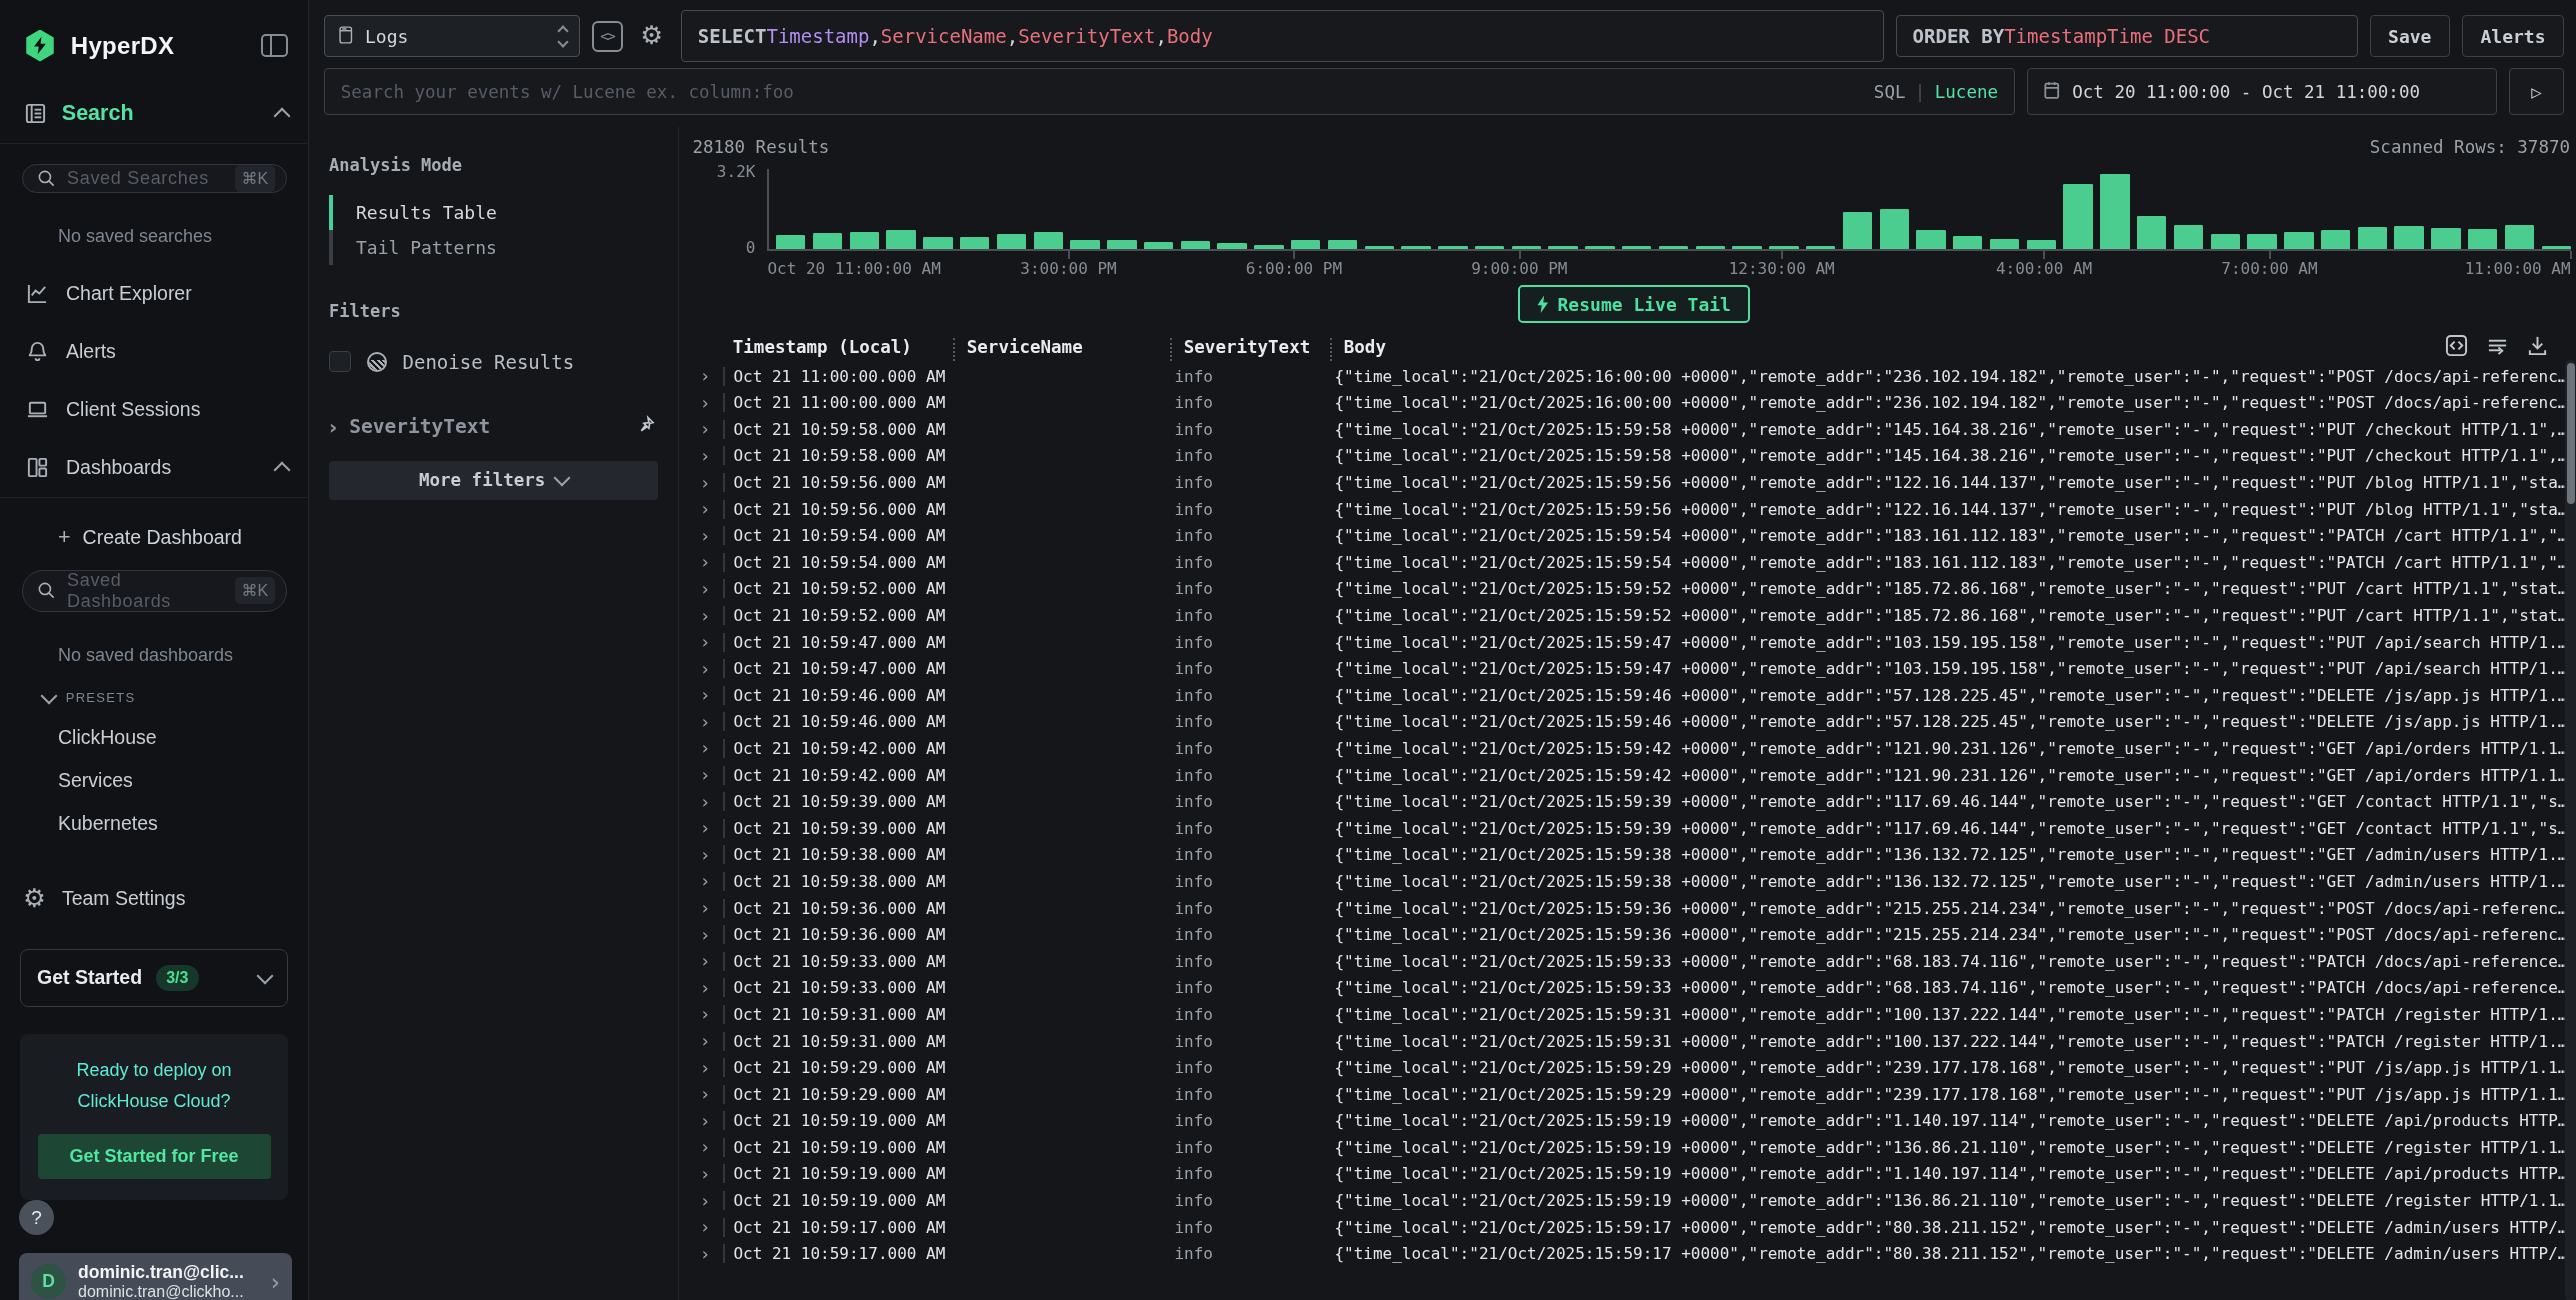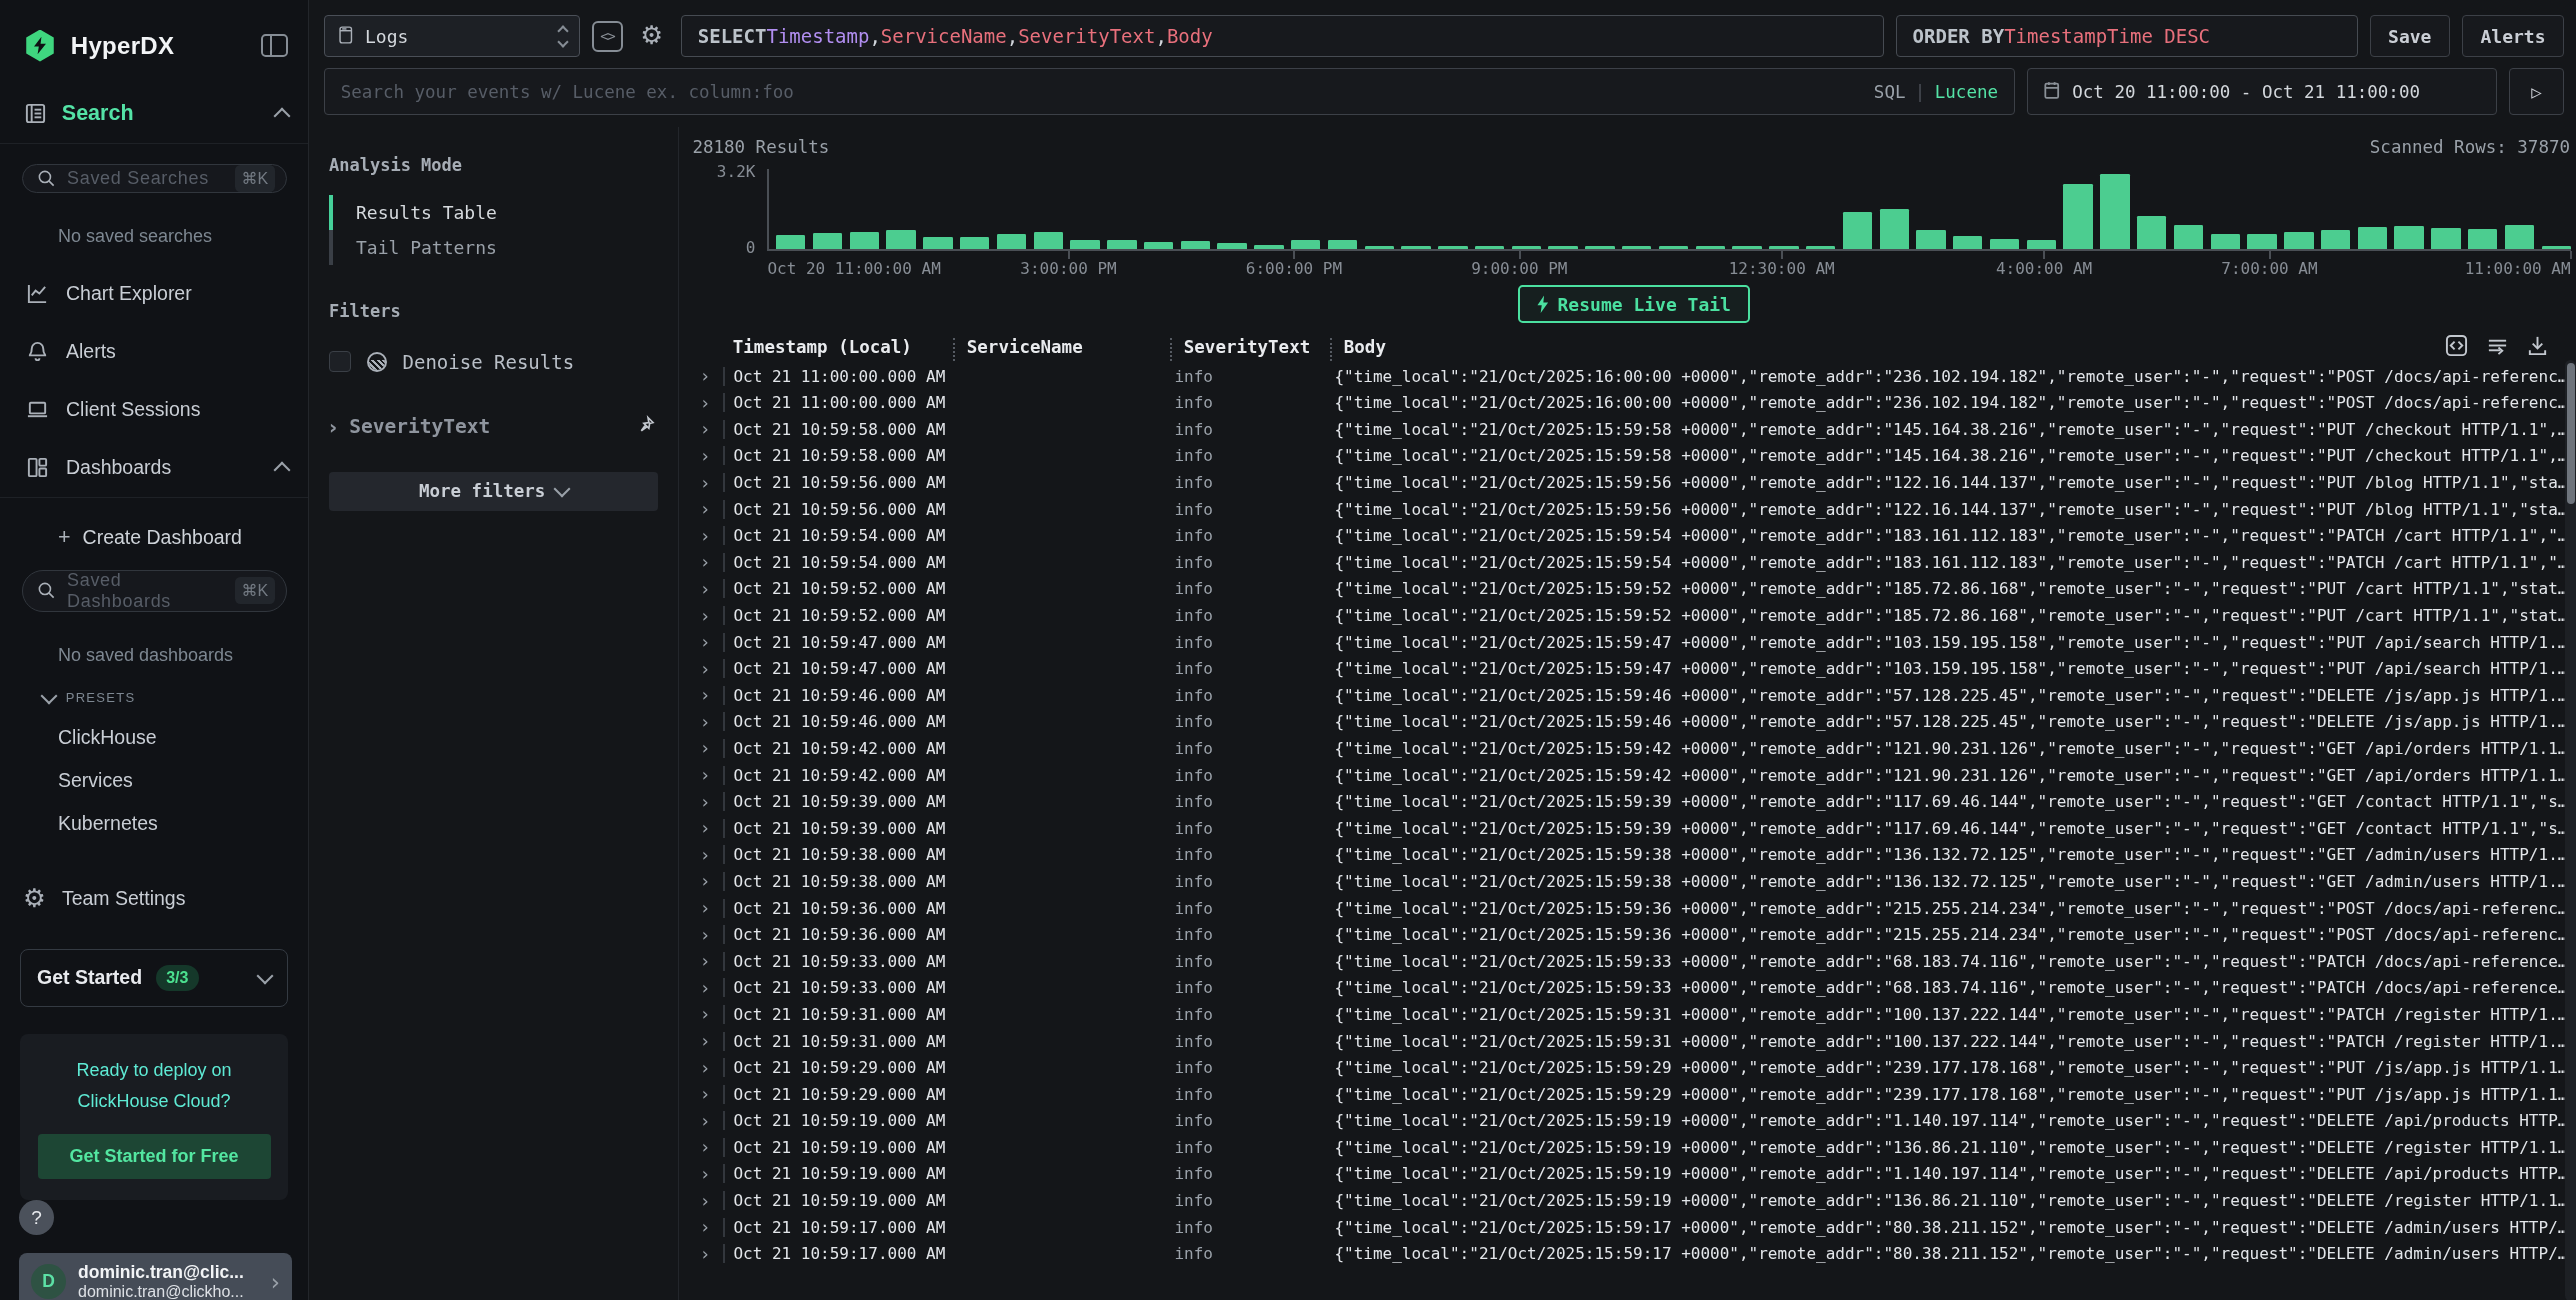--- a/index.html
+++ b/index.html
@@ -74,21 +74,21 @@
   .logs-select { width:256px; height:42px; padding:0 12px; gap:10.7px; border-color:#4a4f57; background:#1d2025; }
   .db-icon svg { width:17.5px; height:20px; stroke:#aab0b8; fill:none; stroke-width:2; }
   .logs-select .sel-label { flex:1; font-size:18px; color:#d3d7dc; }
   .updown { display:flex; flex-direction:column; gap:2.7px; }
   .updown .c { width:8px; height:8px; border-right:2px solid #868d95; border-bottom:2px solid #868d95; }
   .updown .c.u { transform:rotate(-135deg); } .updown .c.d { transform:rotate(45deg); }
   .icon-btn { width:34px; height:34px; display:flex; align-items:center; justify-content:center;
     color:#8a9097; font-size:16px; }
   .code-box { border:2px solid #868d95; border-radius:6px; width:31px; height:31px; font-size:14px;
     display:flex; align-items:center; justify-content:center; letter-spacing:-1.3px; }
-  .query-box { flex:1; height:42px; padding:0 16px; font-size:19px; white-space:nowrap; overflow:hidden; border-color:#464b52; }
+  .query-box { flex:1; height:52px; padding:0 16px; font-size:19px; white-space:nowrap; overflow:hidden; border-color:#464b52; }
   .order-box { width:462px; height:42px; padding:0 16px; font-size:19px; white-space:nowrap; overflow:hidden; border-color:#464b52; }
   .tok-kw { color:#bcc3ca; font-weight:bold; }
   .tok-purple { color:#b18ef0; }
   .tok-red { color:#e8707c; }
   .tok-plain { color:#d2d7dd; }
   .top-btn { height:42px; padding:0 17.5px; font-size:18px; font-weight:bold; color:#caced5;
     justify-content:center; border-color:#3c4047; }
   .topbar2 { display:flex; align-items:center; gap:12px; padding:4px 12px 10.7px 14.8px; height:64px; }
   .search-box { flex:1; height:47px; padding:0 16px; gap:9.4px; border-color:#3c4047; }
   .search-box .ph { flex:1; font-size:17.5px; color:#575d67; }
@@ -111,21 +111,21 @@
   .denoise-row { display:flex; align-items:center; gap:16px; margin-top:29.5px; }
   .checkbox { width:21.5px; height:21.5px; background:#1d2025; border:1.3px solid #3a3f46; border-radius:4px; }
   .half-circle { width:20px; height:20px; border-radius:50%; border:2px solid #aab0b8; position:relative; overflow:hidden; }
   .half-circle::after { content:""; position:absolute; left:-2.7px; top:6.7px; width:27px; height:17.5px;
     background:repeating-linear-gradient(45deg,#aab0b8 0 2px,transparent 2px 4px); }
   .denoise-row .dn-label { font-size:19px; color:#b9bfc7; }
   .sev-row { display:flex; align-items:center; margin-top:42px; gap:12px; }
   .sev-caret { font-size:20px; color:#8f959e; font-weight:bold; font-family:"DejaVu Sans", sans-serif; }
   .sev-label { font-size:19.5px; font-weight:bold; color:#8f959e; flex:1; }
   .pin-icon svg { width:20px; height:20px; stroke:#c3c8cf; fill:none; stroke-width:2; }
-  .more-filters { margin-top:33px; width:100%; height:39px; background:#24272d; border:none; border-radius:4px;
+  .more-filters { margin-top:22px; width:100%; height:39px; background:#24272d; border:none; border-radius:4px;
     font-family:"DejaVu Sans Mono", monospace; font-size:17.5px; font-weight:bold; color:#c9ced5;
     display:flex; align-items:center; justify-content:center; gap:10.7px; }
 
   
   .results { flex:1; display:flex; flex-direction:column; min-width:0; padding-left:13.4px; position:relative; }
   .meta-row { display:flex; align-items:center; justify-content:space-between; height:39px;
     font-size:17.5px; color:#9aa1a9; padding-right:6px; }
   .chart { position:relative; padding-left:75px; margin-top:2.7px; margin-right:5.4px; }
   .ylab { position:absolute; left:0; width:63px; text-align:right; font-size:16px; color:#878d95; }
   .ylab.top { top:-6.7px; } .ylab.zero { bottom:23px; }

